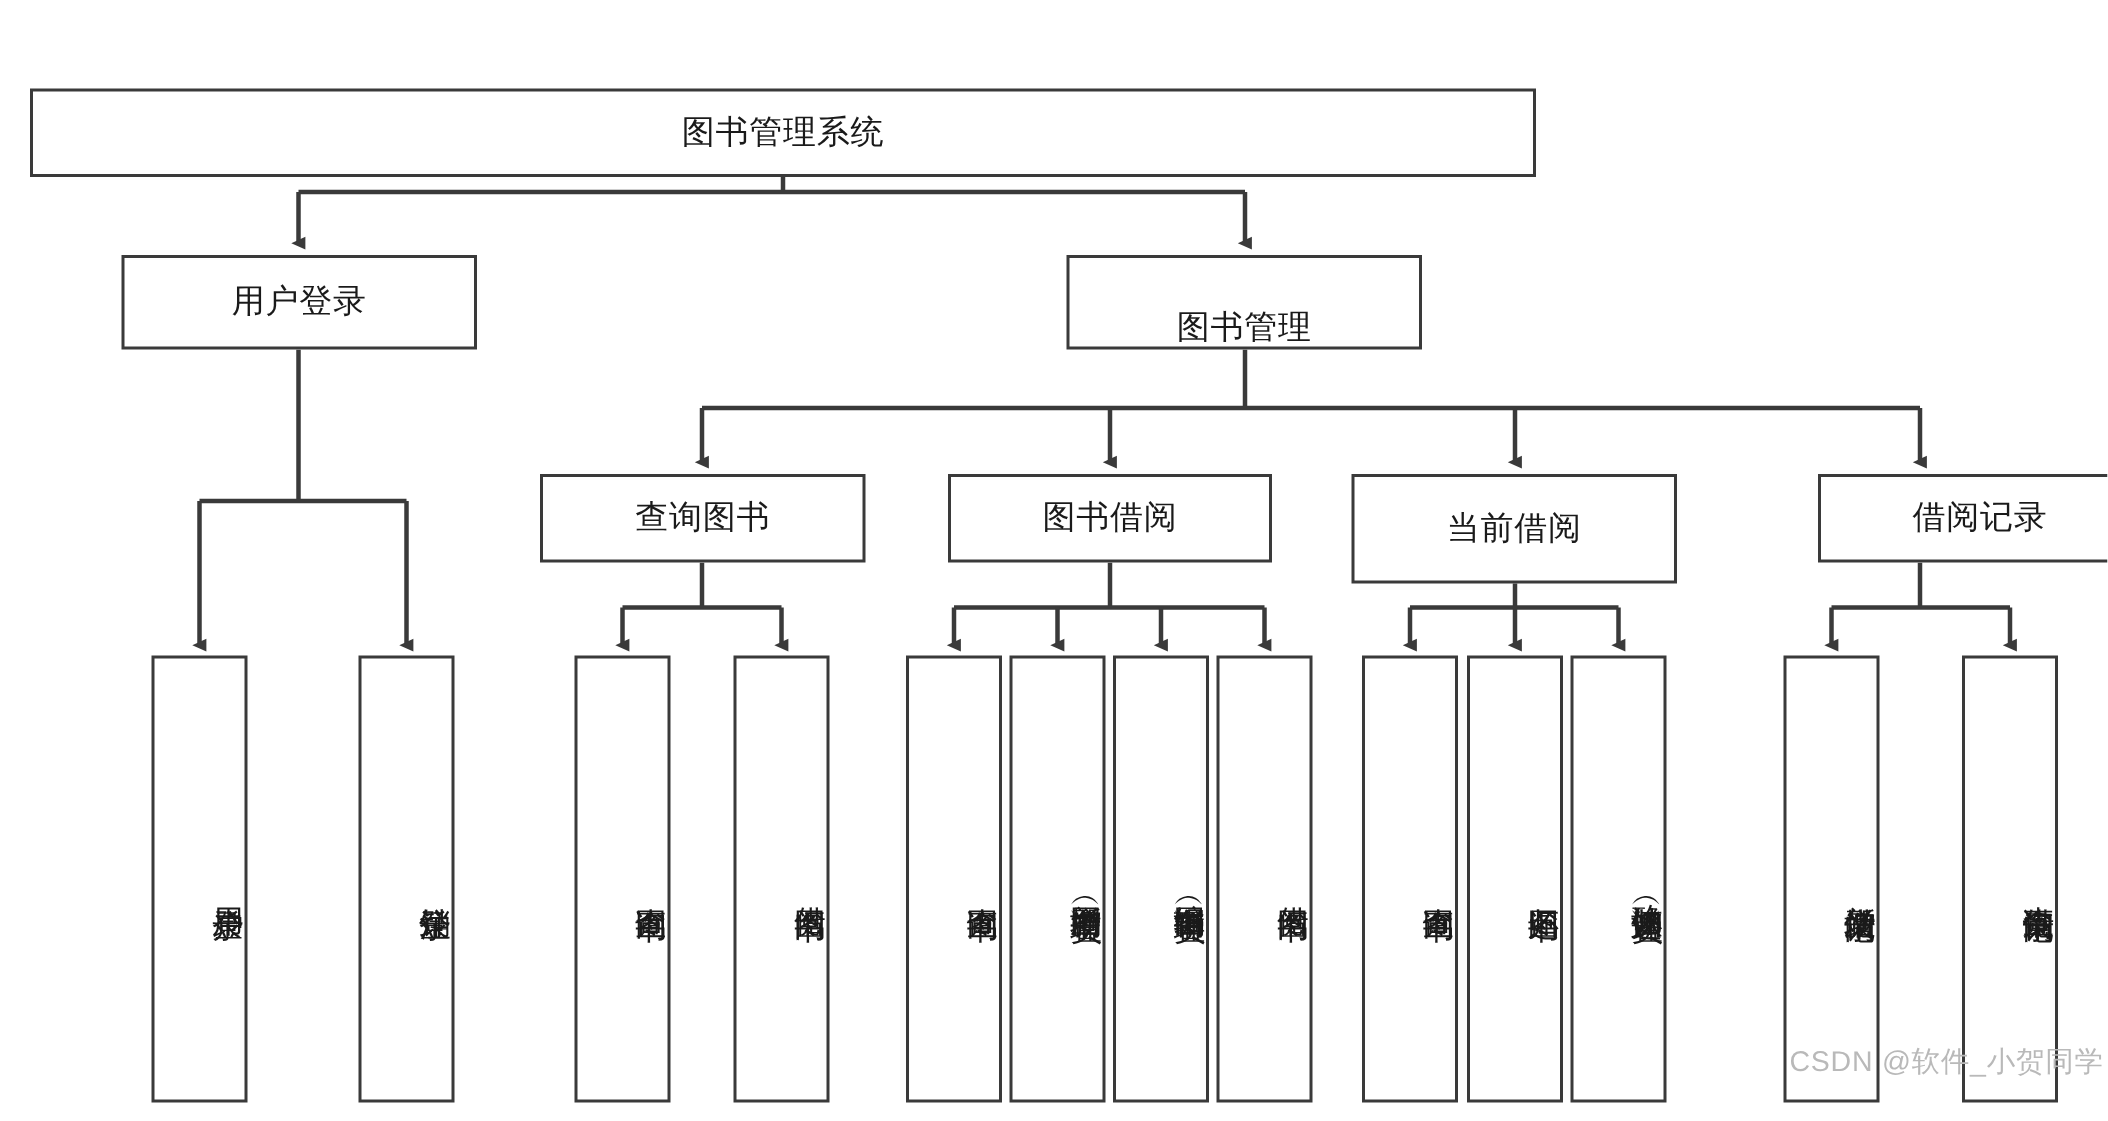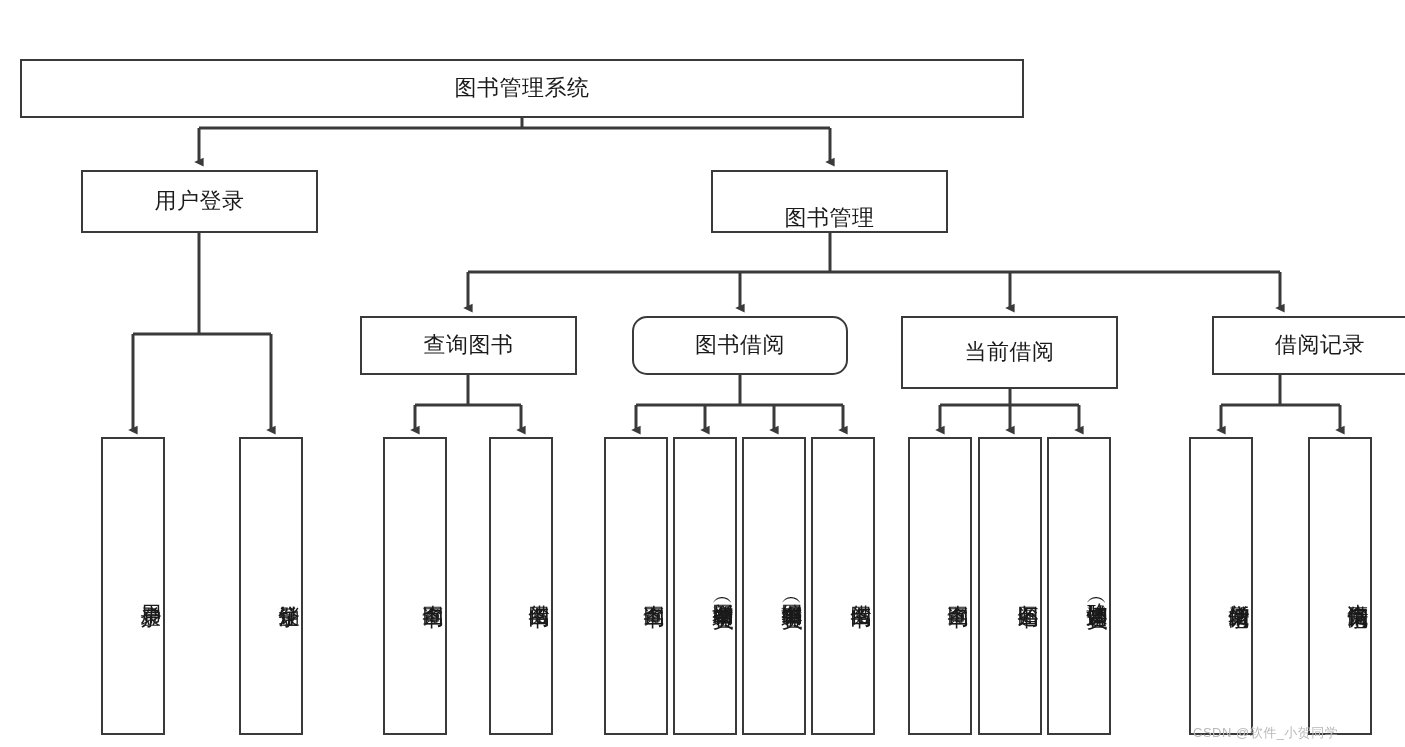--- a/index.html
+++ b/index.html
@@ -51,22 +51,22 @@
     position: absolute;
     left: 0;
     top: 0;
     width: 1405px;
     height: 747px;
     pointer-events: none;
   }
   .watermark {
     position: absolute;
     left: 1193px;
-    top: 724px;
-    font-size: 13px;
+    top: 695px;
+    font-size: 19px;
     color: #b9b9b9;
     white-space: nowrap;
     letter-spacing: 0.5px;
   }
 </style>
 </head>
 <body>
 
 <div id="canvas">
 
@@ -127,21 +127,21 @@
   <div class="node horiz" style="left:81px; top:170px; width:237px; height:63px;">
     <span>用户登录</span>
   </div>
   <div class="node horiz" style="left:711px; top:170px; width:237px; height:63px;align-items:flex-end;">
     <span>图书管理</span>
   </div>
 
   <div class="node horiz" style="left:360px; top:316px; width:217px; height:59px;">
     <span>查询图书</span>
   </div>
-  <div class="node horiz" style="left:632px; top:316px; width:216px; height:59px;border-radius:15px;">
+  <div class="node horiz" style="left:632px; top:316px; width:216px; height:59px;">
     <span>图书借阅</span>
   </div>
   <div class="node horiz" style="left:901px; top:316px; width:217px; height:73px;">
     <span>当前借阅</span>
   </div>
   <div class="node horiz" style="left:1172px; top:316px; width:216px; height:59px;margin-left:40px;">
     <span>借阅记录</span>
   </div>
 
   <div class="node vert" style="left:101px; top:437px; width:64px; height:298px;">

